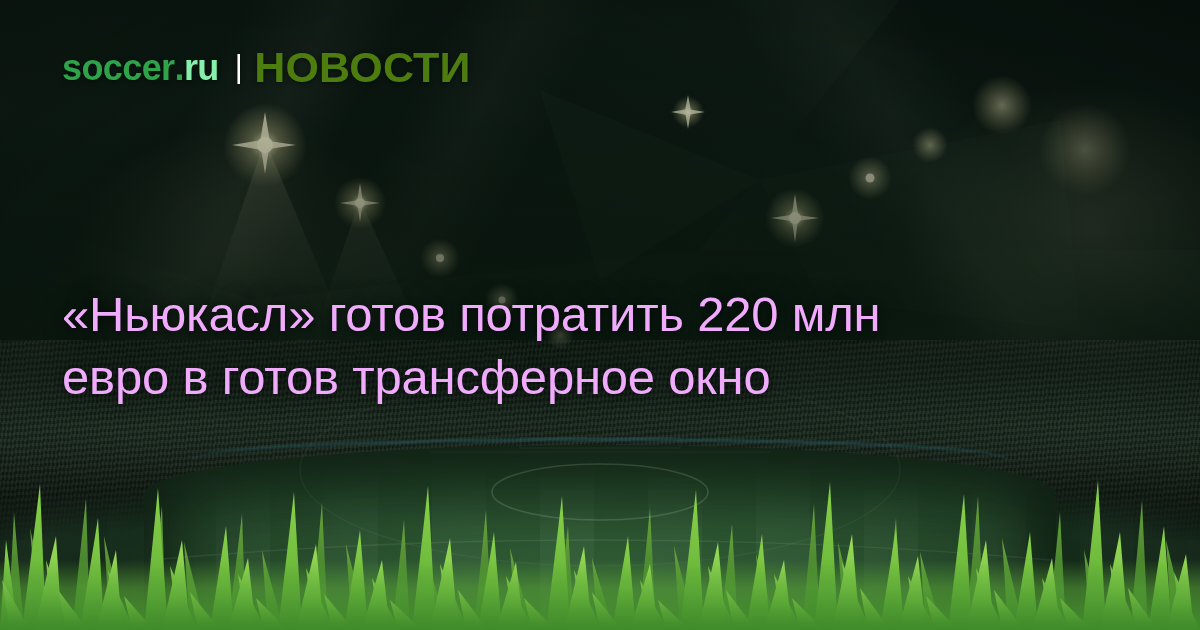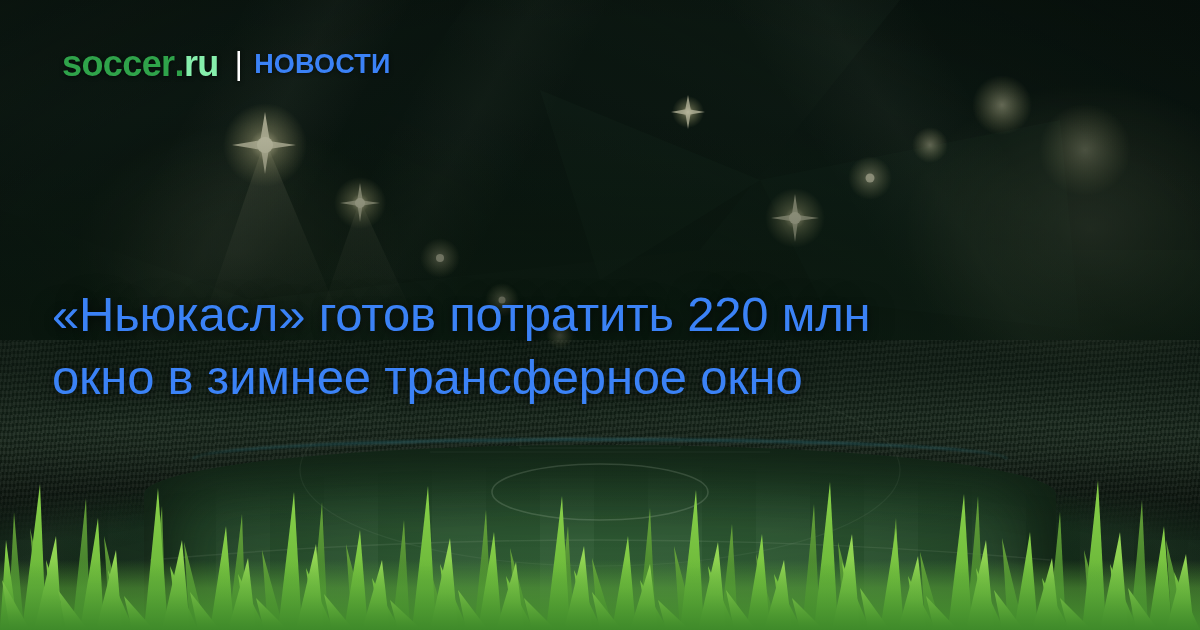--- a/index.html
+++ b/index.html
@@ -111,26 +111,26 @@
   }
   .brand .word-soccer{color:#2fa34a;}
   .brand .word-dot{color:#2fa34a;}
   .brand .word-ru{color:#86efac;}
   .brand .sep{
     color:#ffffff;font-weight:normal;
     margin:0 12px 0 16px;
     font-size:31px;
     transform:translateY(-1px);
   }
-  .brand .section{color:#3b82f6;letter-spacing:.2px;font-size:27px;}
+  .brand .section{color:#4d7c0f;letter-spacing:.2px;font-size:43px;}
 
   .headline{
-    position:absolute;left:52px;top:250px;
+    position:absolute;left:62px;top:250px;
     width:1080px;
-    color:#3b82f6;
+    color:#f0abfc;
     font-size:49px;
     font-weight:normal;
     line-height:63px;
     letter-spacing:-.2px;
     text-shadow:0 2px 10px rgba(0,0,0,.60), 0 0 28px rgba(0,0,0,.35);
   }
   .headline .line{display:block;white-space:nowrap;}
 </style>
 </head>
 <body>
@@ -398,17 +398,17 @@
     <div class="brand">
       <span class="word-soccer">soccer</span>
         <span class="word-dot">.</span>
         <span class="word-ru">ru</span>
       <span class="sep">|</span>
       <span class="section">НОВОСТИ</span>
     </div>
 
     <h1 class="headline">
       <span class="line">«Ньюкасл» готов потратить 220 млн</span>
-      <span class="line">окно в зимнее трансферное окно</span>
+      <span class="line">евро в готов трансферное окно</span>
     </h1>
 
   </div>
 </div>
 
 </body></html>

